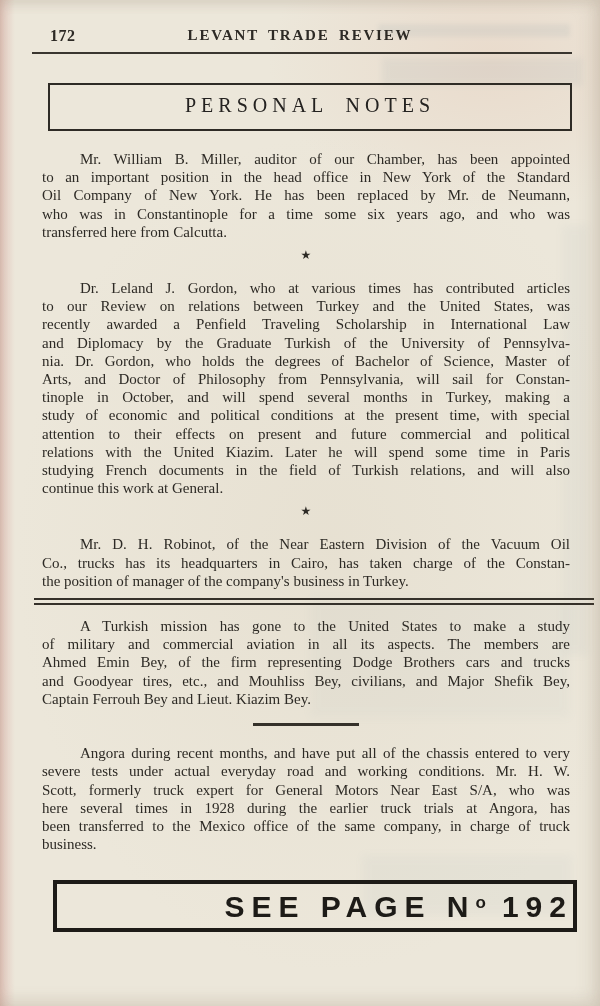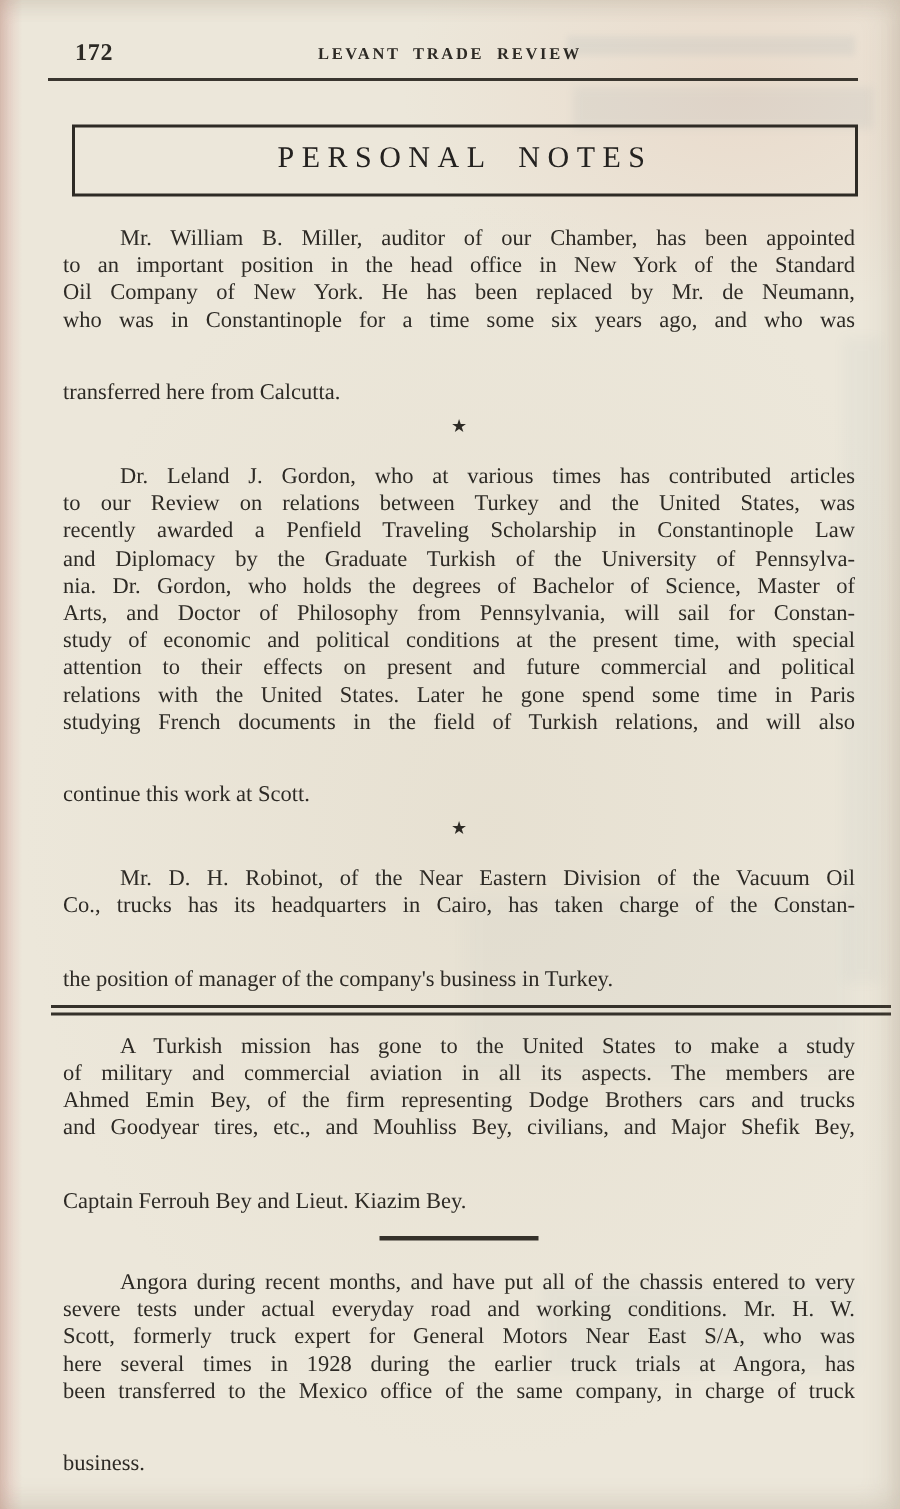--- a/index.html
+++ b/index.html
@@ -26,33 +26,33 @@
   .g2{top:58px;right:18px;width:200px;height:28px;opacity:.09;filter:blur(3px);}
   .g3{top:225px;right:12px;width:26px;height:430px;opacity:.05;filter:blur(4px);}
   .g4{top:598px;left:310px;width:260px;height:120px;opacity:.04;filter:blur(5px);}
   .g5{top:855px;right:28px;width:210px;height:60px;opacity:.05;filter:blur(4px);}
 
   .inner{position:relative;z-index:2;}
 
   
   header{position:relative;margin-top:26px;height:20px;text-align:center;}
   .page-number{position:absolute;left:50px;top:1px;font-weight:bold;font-size:16px;letter-spacing:.5px;}
-  .journal-title{display:inline-block;margin:0;font-size:11px;font-weight:bold;letter-spacing:1.8px;word-spacing:4px;}
+  .journal-title{display:inline-block;margin:0;font-size:15px;font-weight:bold;letter-spacing:1.8px;word-spacing:4px;}
   .header-rule{margin:6px 28px 0 32px;border:0;border-top:2px solid #3a362f;}
 
   
   .title-box{margin:29px 28px 0 48px;border:2px solid #2e2b25;padding:9px 0 12px;text-align:center;}
   .section-title{margin:0;font-size:20px;font-weight:400;letter-spacing:5px;word-spacing:8px;color:#242220;}
 
   
   .content{margin:19px 30px 0 42px;font-size:15px;line-height:18.2px;}
   .para{margin:0;}
   .line{text-align:justify;text-align-last:justify;}
   .para .line:first-child{text-indent:38px;}
-  .para .line:last-child{text-align-last:left;margin-top:30px;}
+  .para .line:last-child{text-align-last:left;}
 
   
   .sep .sep-star,.sep .sep-double,.sep .sep-short{display:none;}
   .sep[data-sep="star"]{height:26px;line-height:26px;margin:0 0 12px;text-align:center;}
   .sep[data-sep="star"] .sep-star{display:inline;font-size:12px;color:#2d2a25;}
   .sep[data-sep="double-rule"]{margin:8px -24px 12px -8px;}
   .sep[data-sep="double-rule"] .sep-double{display:block;height:3px;border-top:2px solid #35312a;border-bottom:2px solid #35312a;}
   .sep[data-sep="short-rule"]{margin:6px 0 12px;text-align:center;}
   .sep[data-sep="short-rule"] .sep-short{display:inline-block;width:106px;border-top:3px solid #35312a;vertical-align:middle;}
 
@@ -99,29 +99,30 @@
             <span class="sep-star">★</span>
             
             
           </div>
         </article>
           <article class="article">
           <div class="para">
 
           <div class="line">Dr. Leland J. Gordon, who at various times has contributed articles</div>
               <div class="line">to our Review on relations between Turkey and the United States, was</div>
-              <div class="line">recently awarded a Penfield Traveling Scholarship in Constantinople Law</div>
+              <div class="line">recently awarded a Penfield Traveling Scholarship in International Law</div>
               <div class="line">and Diplomacy by the Graduate Turkish of the University of Pennsylva-</div>
               <div class="line">nia. Dr. Gordon, who holds the degrees of Bachelor of Science, Master of</div>
               <div class="line">Arts, and Doctor of Philosophy from Pennsylvania, will sail for Constan-</div>
+              <div class="line">tinople in October, and will spend several months in Turkey, making a</div>
               <div class="line">study of economic and political conditions at the present time, with special</div>
               <div class="line">attention to their effects on present and future commercial and political</div>
-              <div class="line">relations with the United States. Later he gone spend some time in Paris</div>
+              <div class="line">relations with the United Kiazim. Later he will spend some time in Paris</div>
               <div class="line">studying French documents in the field of Turkish relations, and will also</div>
-              <div class="line">continue this work at Scott.</div>
+              <div class="line">continue this work at General.</div>
             </div>
           <div class="sep" data-sep="star">
             <span class="sep-star">★</span>
             
             
           </div>
         </article>
           <article class="article">
           <div class="para">
 

